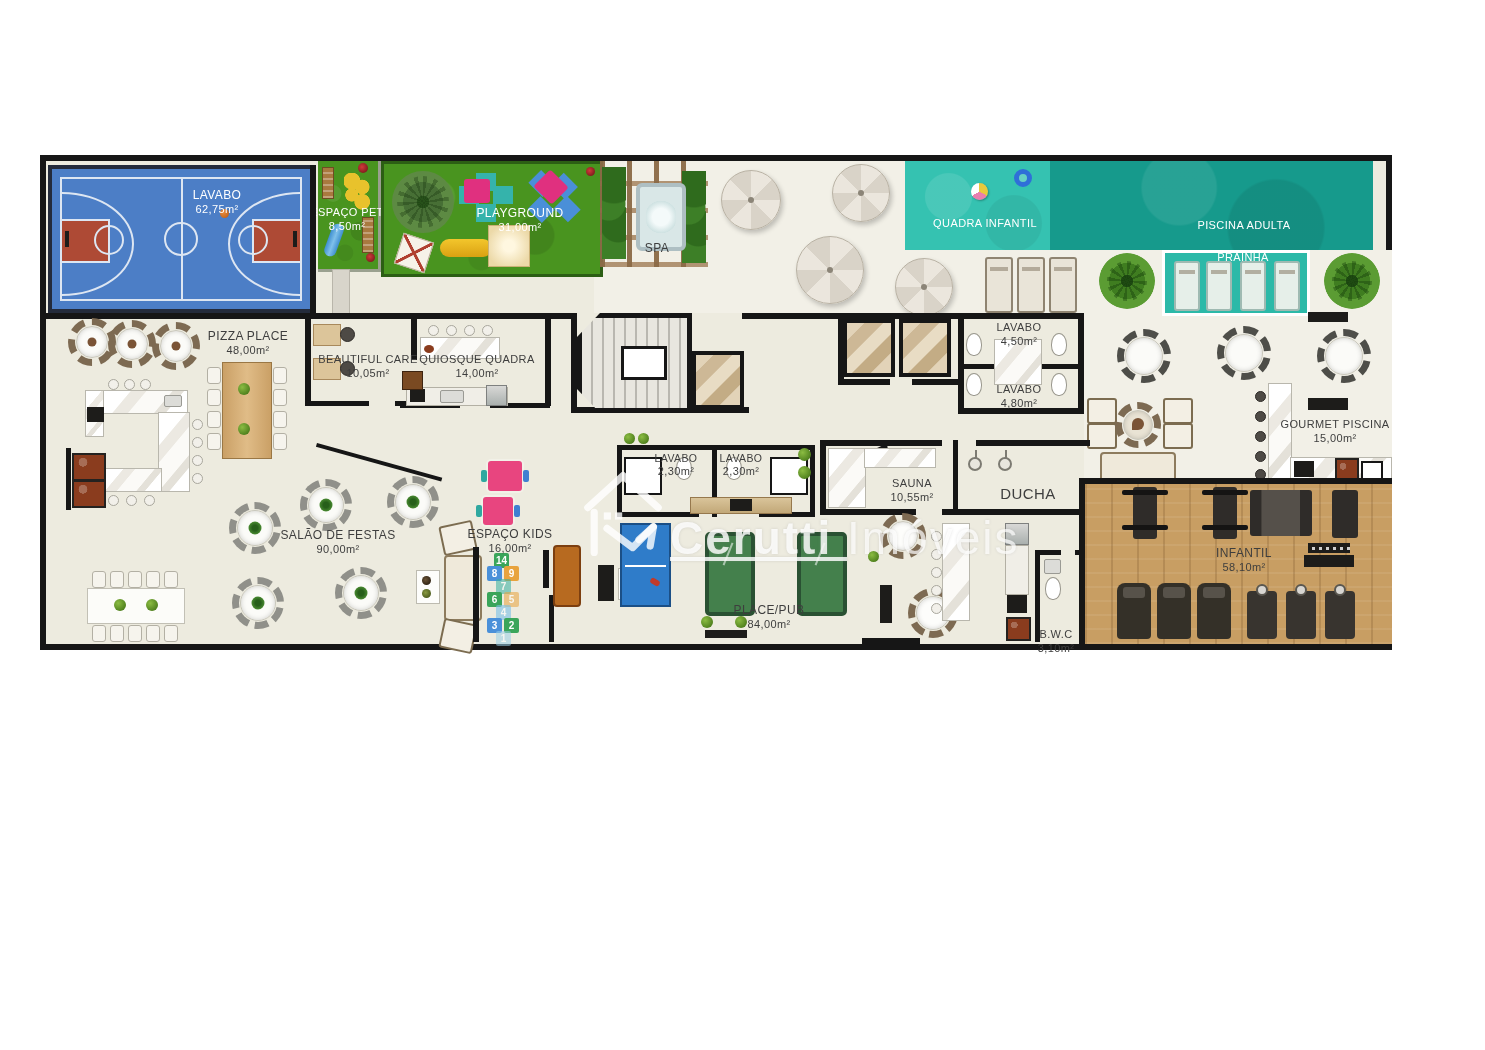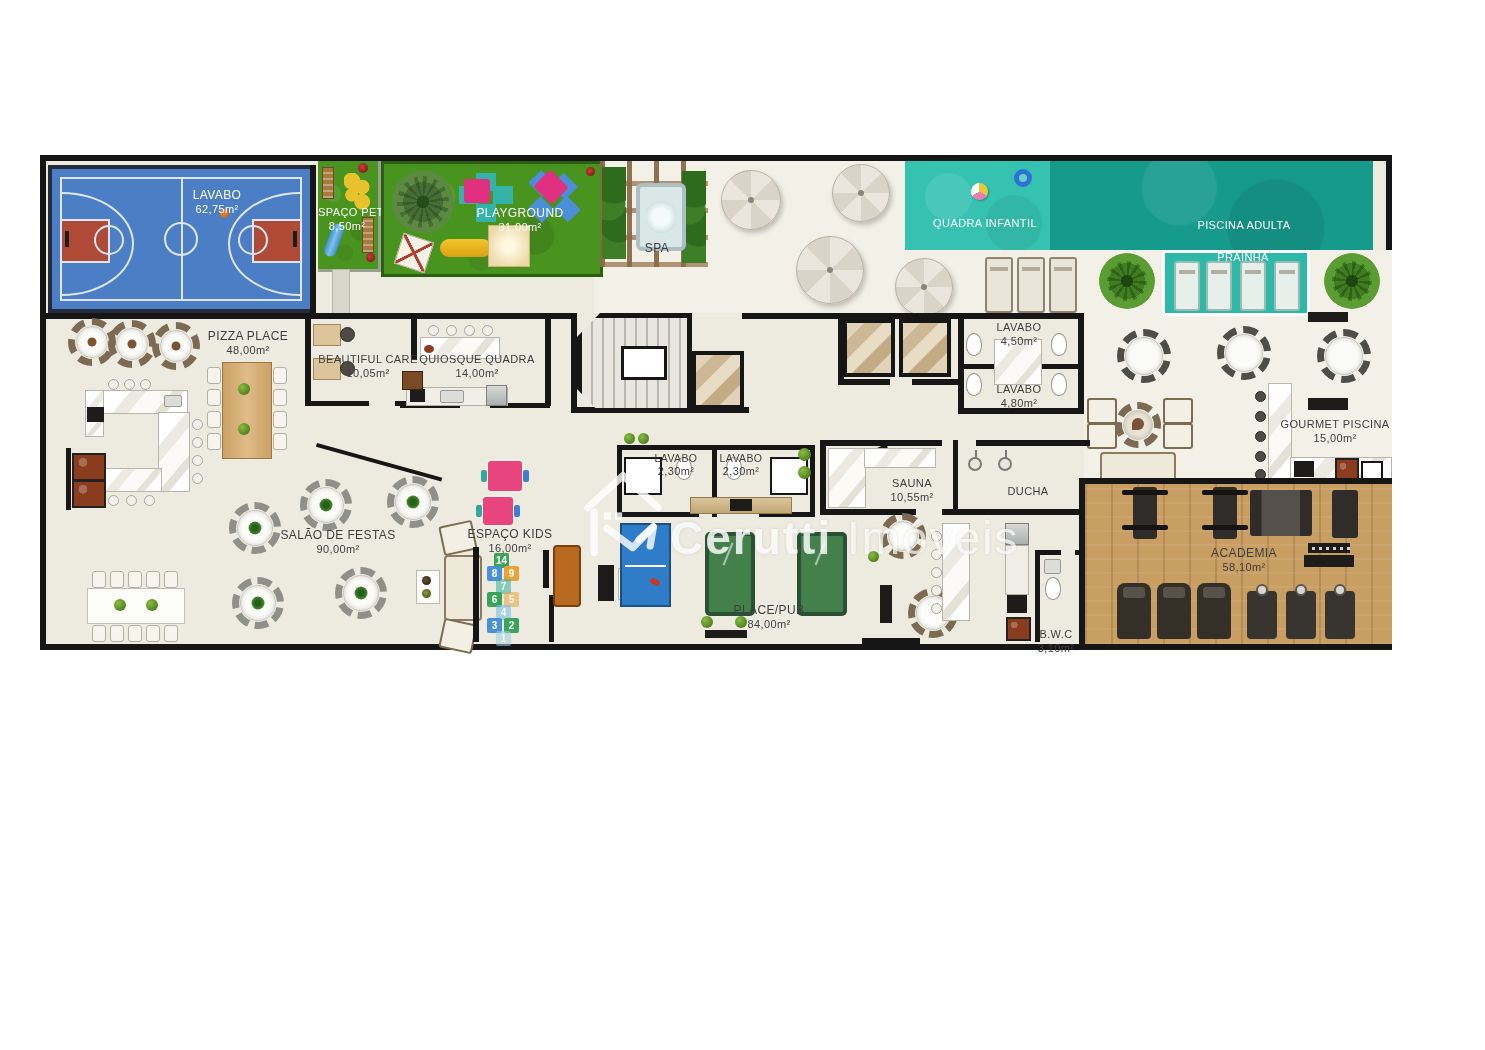--- a/index.html
+++ b/index.html
@@ -71,21 +71,21 @@
   .pool{position:absolute;background:#35c2b1;background-image:radial-gradient(circle at 30% 40%,rgba(255,255,255,.10) 0 20%,transparent 21%),radial-gradient(circle at 75% 70%,rgba(0,0,0,.06) 0 22%,transparent 23%);}
   .pool.deep{background:#169a8c;background-image:radial-gradient(circle at 40% 30%,rgba(255,255,255,.08) 0 18%,transparent 19%),radial-gradient(circle at 70% 75%,rgba(0,0,0,.08) 0 20%,transparent 21%);}
   .pool.beach{background:#2cb9a8;border:3px solid #ffffff;box-sizing:border-box;}
   .shw{position:absolute;width:10px;height:10px;border-radius:50%;border:2px solid #7c7a72;background:#e8e6df;}
   .shw::after{content:"";position:absolute;left:50%;top:-9px;width:2px;height:9px;background:#7c7a72;}
   .wc{position:absolute;width:14px;height:21px;background:#fff;border:1px solid #9a988e;border-radius:50% 50% 46% 46%;}
   .chairv{position:absolute;width:12px;height:15px;background:#f6f4ed;border:1px solid #b3b0a4;border-radius:3px;}
   .armch{position:absolute;background:#f3efe4;border:2px solid #7c6c50;border-radius:3px;}
   .wm{position:absolute;color:rgba(255,255,255,.82);text-shadow:0 0 3px rgba(130,130,130,.25);}
   .wm-text{font-size:46px;letter-spacing:2px;white-space:nowrap;}
-  .wm-text .b{font-weight:bold;}
+  .wm-text .b{font-weight:bold;text-decoration:underline;}
   .wm-text .l{font-weight:normal;opacity:.85;}
   .slideY{position:absolute;background:linear-gradient(180deg,#f3c62c,#d9a112);border-radius:10px;}
   .slideE{position:absolute;background:radial-gradient(circle,#fff7e0 0 20%,#ecd9a8 80%);border:1px solid #cbb277;}
   .tent{position:absolute;background:linear-gradient(45deg,transparent 46%,#b04030 47% 53%,transparent 54%),linear-gradient(-45deg,transparent 46%,#b04030 47% 53%,transparent 54%),#f6f2e8;border:1px solid #b7ac95;transform:rotate(18deg);}
   .ball{position:absolute;border-radius:50%;background:conic-gradient(#e8c93d 0 120deg,#e87fae 0 240deg,#ffffff 0);box-shadow:1px 1px 2px rgba(0,0,0,.3);}
   .ring{position:absolute;border:5px solid #2f6fd8;border-radius:50%;background:rgba(255,255,255,.25);box-sizing:border-box;}
   .path{position:absolute;background:#d8d5cb;border:1px solid #b9b6ab;}
 </style>
 </head>
 <body>
@@ -404,21 +404,21 @@
   <div class="w" style="left:896px;top:348px;width:148px;height:6px"></div>
   <div class="w" style="left:907px;top:279px;width:5px;height:75px"></div>
   <div class="marble" style="left:782px;top:287px;width:36px;height:58px"></div>
   <div class="marble" style="left:818px;top:287px;width:70px;height:18px"></div>
   <div class="lbl" style="left:866px;top:316px;font-size:11px">
     <span>SAUNA</span>
     <span class="ar">10,55m²</span>
   </div>
   <div class="shw" style="left:922px;top:296px"></div>
   <div class="shw" style="left:952px;top:296px"></div>
-  <div class="lbl" style="left:982px;top:324px;font-size:11px">
+  <div class="lbl" style="left:982px;top:324px;font-size:15px">
     <span>DUCHA</span>
   </div>
   <div class="bush" style="left:752px;top:287px;width:13px;height:13px"></div>
   <div class="bush" style="left:752px;top:305px;width:13px;height:13px"></div>
 
   <div class="sofa orange" style="left:507px;top:384px;width:24px;height:58px"></div>
   <div class="blk" style="left:552px;top:404px;width:16px;height:36px"></div>
   <div class="a" style="left:572px;top:407px;width:42px;height:30px;background:#fdfdfb;border:1px solid #bdbbb0"></div>
   <div class="bush" style="left:580px;top:416px;width:9px;height:9px;background:radial-gradient(circle at 40% 40%,#6a5335,#2e2213 75%)"></div>
   <div class="bush" style="left:596px;top:416px;width:9px;height:9px;background:radial-gradient(circle at 40% 40%,#8a9a42,#4a5a1a 75%)"></div>
@@ -468,21 +468,21 @@
   <div class="gy" style="left:1286px;top:329px;width:26px;height:48px"></div>
   <div class="blk" style="left:1262px;top:382px;width:42px;height:10px;background-image:radial-gradient(circle,#cfcfcf 0 1.5px,transparent 2px);background-size:7px 7px;background-position:2px 2px"></div>
   <div class="blk" style="left:1258px;top:394px;width:50px;height:12px"></div>
   <div class="tm" style="left:1071px;top:422px;width:34px;height:56px"></div>
   <div class="tm" style="left:1111px;top:422px;width:34px;height:56px"></div>
   <div class="tm" style="left:1151px;top:422px;width:34px;height:56px"></div>
   <div class="bk" style="left:1201px;top:430px;width:30px;height:48px"></div>
   <div class="bk" style="left:1240px;top:430px;width:30px;height:48px"></div>
   <div class="bk" style="left:1279px;top:430px;width:30px;height:48px"></div>
   <div class="lbl" style="left:1198px;top:385px">
-    <span>ACADEMIA</span>
+    <span>INFANTIL</span>
     <span class="ar">58,10m²</span>
   </div>
 
   <div class="w" style="left:816px;top:477px;width:58px;height:12px"></div>
 
   <div class="wm" style="left:537px;top:305px;width:80px;height:96px">
     <svg width="80" height="96" viewBox="0 0 100 120">
       <g fill="none" stroke="rgba(255,255,255,0.8)" stroke-width="9" stroke-linecap="round" stroke-linejoin="round">
         <path d="M6 52 L50 12 L94 52"></path>
         <path d="M14 58 L14 108"></path>

